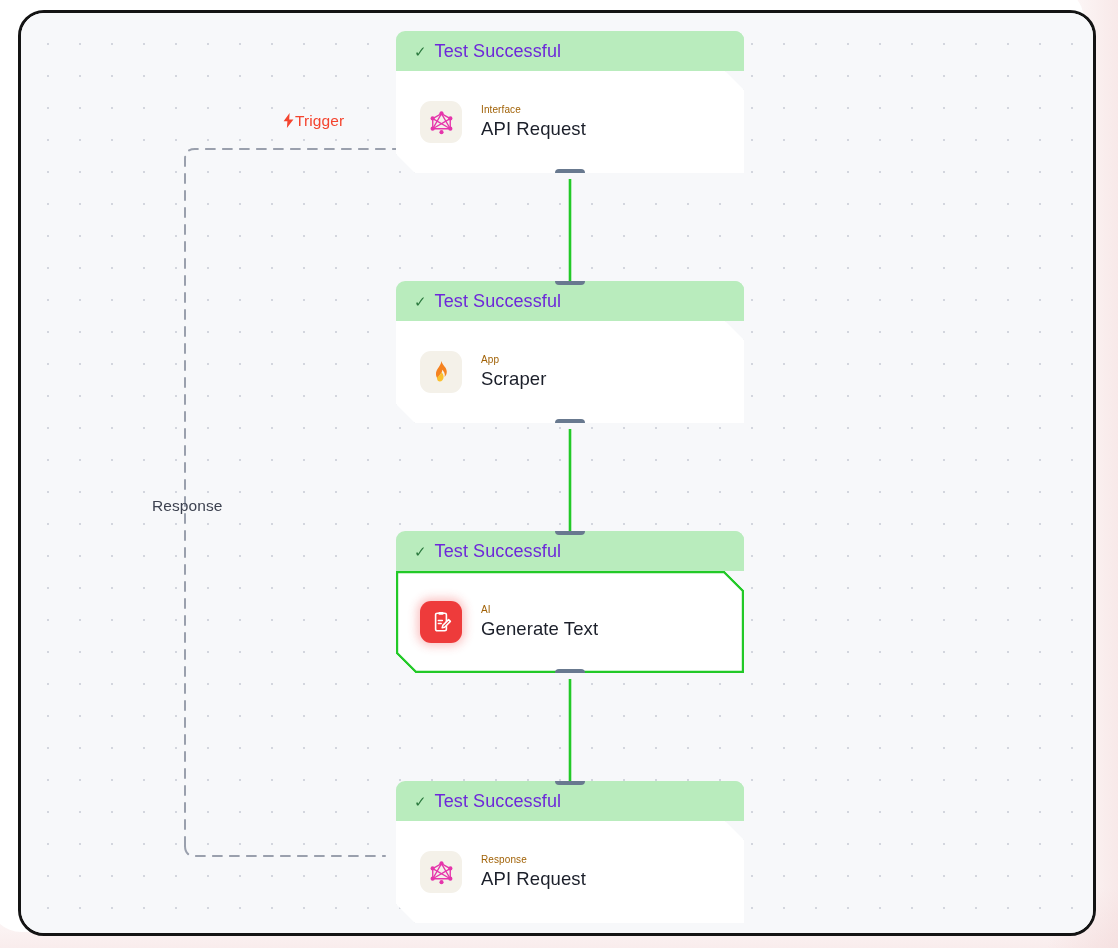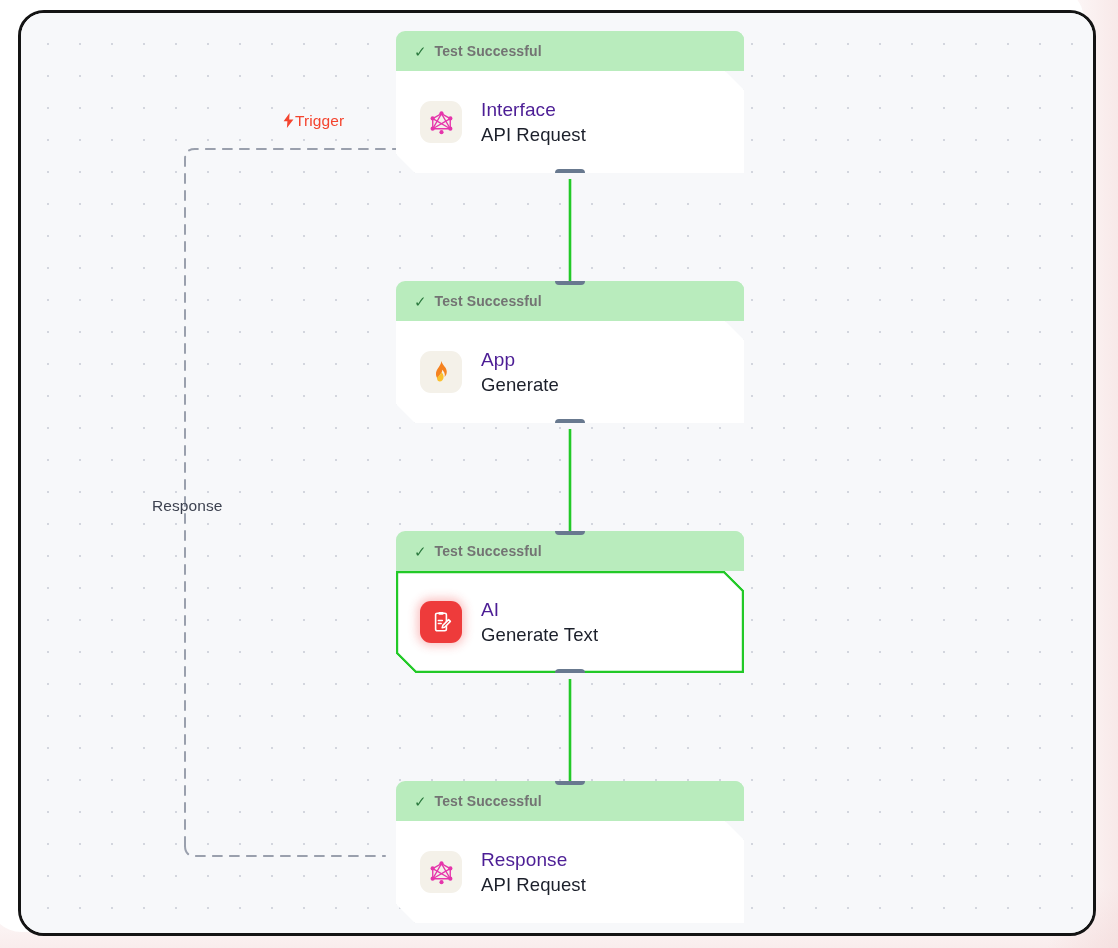--- a/index.html
+++ b/index.html
@@ -114,23 +114,23 @@
     
     clip-path: polygon(0 0, 100% 0, 100% 100%, 100% 100%, 0 100%);
   }
   .node-header .check {
     color: #2c7a3f;
     font-size: 15px;
     line-height: 1;
     font-weight: 400;
   }
   .node-header .status-text {
-    color: #737373;
-    font-size: 14px;
-    font-weight: 700;
+    color: #6d28d9;
+    font-size: 18px;
+    font-weight: 400;
     letter-spacing: .1px;
   }
   
   .header-tail {
     position: absolute;
     right: 0;
     top: 0;
     width: 22px;
     height: 100%;
     background: #b9ecbd;
@@ -169,22 +169,22 @@
     flex: 0 0 auto;
   }
   .node-icon.tint-cream { background: #f4f1e9; }
   .node-icon.tint-red {
     background: #ee3b3b;
     box-shadow: 0 0 10px 3px rgba(238,59,59,.30);
   }
 
   .node-text { display: flex; flex-direction: column; gap: 3px; }
   .node-sub {
-    font-size: 19px;
-    color: #4c1d95;
+    font-size: 10px;
+    color: #a16207;
     letter-spacing: .1px;
   }
   .node-title {
     font-size: 18.5px;
     color: #1b1f2a;
     font-weight: 400;
     letter-spacing: .1px;
   }
 
   
@@ -284,21 +284,21 @@
               <path d="M12 1 C13 6 17.5 7.2 17.5 12.3 C17.5 14.6 16.6 16.4 15.3 17.6
                        C16.1 14.2 14.3 11.6 12.6 10.2 C12.9 13 11.4 14.3 10 15.9
                        C8.8 17.2 8.3 18.6 8.6 20.2 C7.2 18.9 6.2 16.9 6.2 14.4
                        C6.2 9.3 10.6 7.6 12 1 Z" fill="#f58220"></path>
               <path d="M12.2 12.6 C13.1 14.3 14.2 15.6 14.2 17.6 C14.2 20.4 12.3 22.3 10.2 22.3
                        C8.6 22.3 7.4 21.1 7.4 19.5 C7.4 17 10.6 16.2 12.2 12.6 Z" fill="#fbc02d"></path>
             </svg>
           </div>
           <div class="node-text">
             <span class="node-sub">App</span>
-            <span class="node-title">Generate</span>
+            <span class="node-title">Scraper</span>
           </div>
           <span class="handle bottom"></span>
         </div>
       </div>
 
       <div class="node selected" style="left:375px; top:518px;">
         <div class="node-header">
           <span class="check">✓</span>
           <span class="status-text">Test Successful</span>
           <span class="header-tail"></span>

